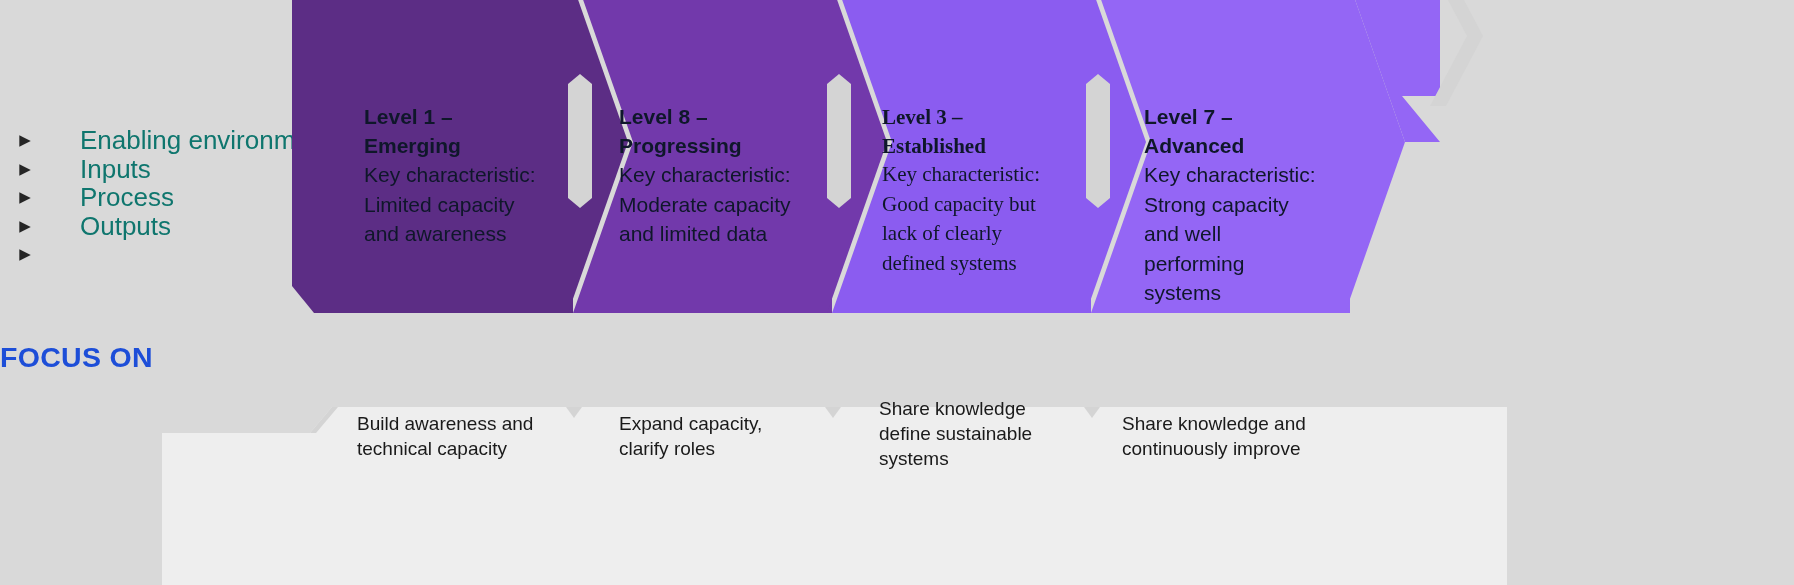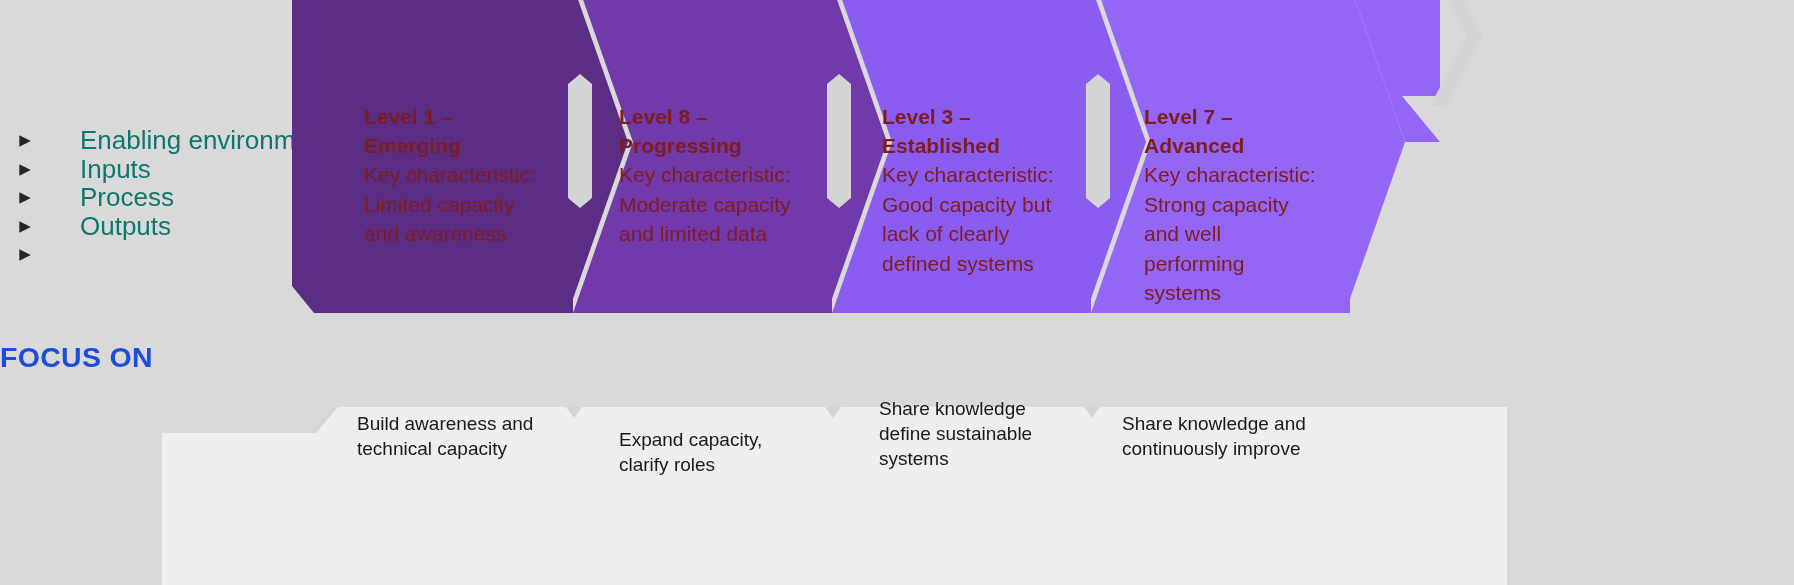--- a/index.html
+++ b/index.html
@@ -61,21 +61,21 @@
   }
   #chevron-band svg {
     display: block;
     width: 100%;
     height: 100%;
     overflow: visible;
   }
 
   .lvl-text {
     position: absolute;
-    color: #7f1d1d;
+    color: #0f172a;
   }
   .lvl-title {
     font-size: 21px;
     font-weight: bold;
     line-height: 28.5px;
     white-space: pre-line;
   }
   .lvl-body {
     font-size: 21px;
     line-height: 29.5px;
@@ -184,21 +184,21 @@
   </div>
 
   <div class="lvl-text" style="left:619px; top:103px; width:212px;">
     <div class="lvl-title">Level 8 –
 Progressing</div>
     <div class="lvl-body">Key characteristic:
 Moderate capacity
 and limited data</div>
   </div>
 
-  <div class="lvl-text" style="left:882px; top:103px; width:205px;">
+  <div class="lvl-text" style="left:882px; top:103px; width:205px;font-family:Liberation Serif, serif;">
     <div class="lvl-title">Level 3 –
 Established</div>
     <div class="lvl-body">Key characteristic:
 Good capacity but
 lack of clearly
 defined systems</div>
   </div>
 
   <div class="lvl-text" style="left:1144px; top:103px; width:200px;">
     <div class="lvl-title">Level 7 –
@@ -217,21 +217,21 @@
       <path d="M 0,40 L 148,40 L 170,14 L 1345,14 L 1345,192 L 0,192 Z" fill="#eeeeee"></path>
       <path d="M 148,40 L 170,14 L 176,14 L 154,40 Z" fill="#d4d4d4"></path>
 
       <path d="M 404,14 L 420,14 L 412,25 Z" fill="#d4d4d4"></path>
       <path d="M 663,14 L 679,14 L 671,25 Z" fill="#d4d4d4"></path>
       <path d="M 922,14 L 938,14 L 930,25 Z" fill="#d4d4d4"></path>
     </svg>
 
     <div class="focus-text" style="left:182px; top:18px; width:225px;margin-left:13px;">Build awareness and
 technical capacity</div>
-    <div class="focus-text" style="left:457px; top:34px; width:210px;">Expand capacity,
+    <div class="focus-text" style="left:457px; top:18px; width:210px;">Expand capacity,
 clarify roles</div>
     <div class="focus-text" style="left:717px; top:3px; width:205px;">Share knowledge
 define sustainable
 systems</div>
     <div class="focus-text" style="left:960px; top:18px; width:220px;">Share knowledge and
 continuously improve</div>
   </div>
 
 </div>
 

